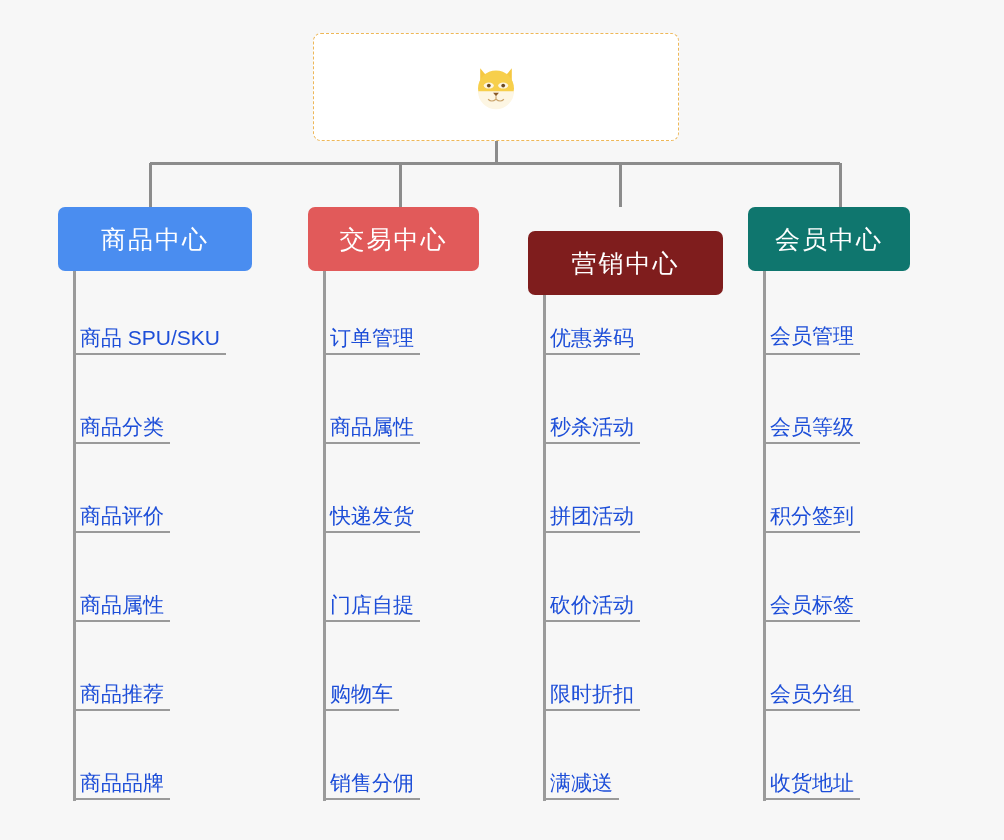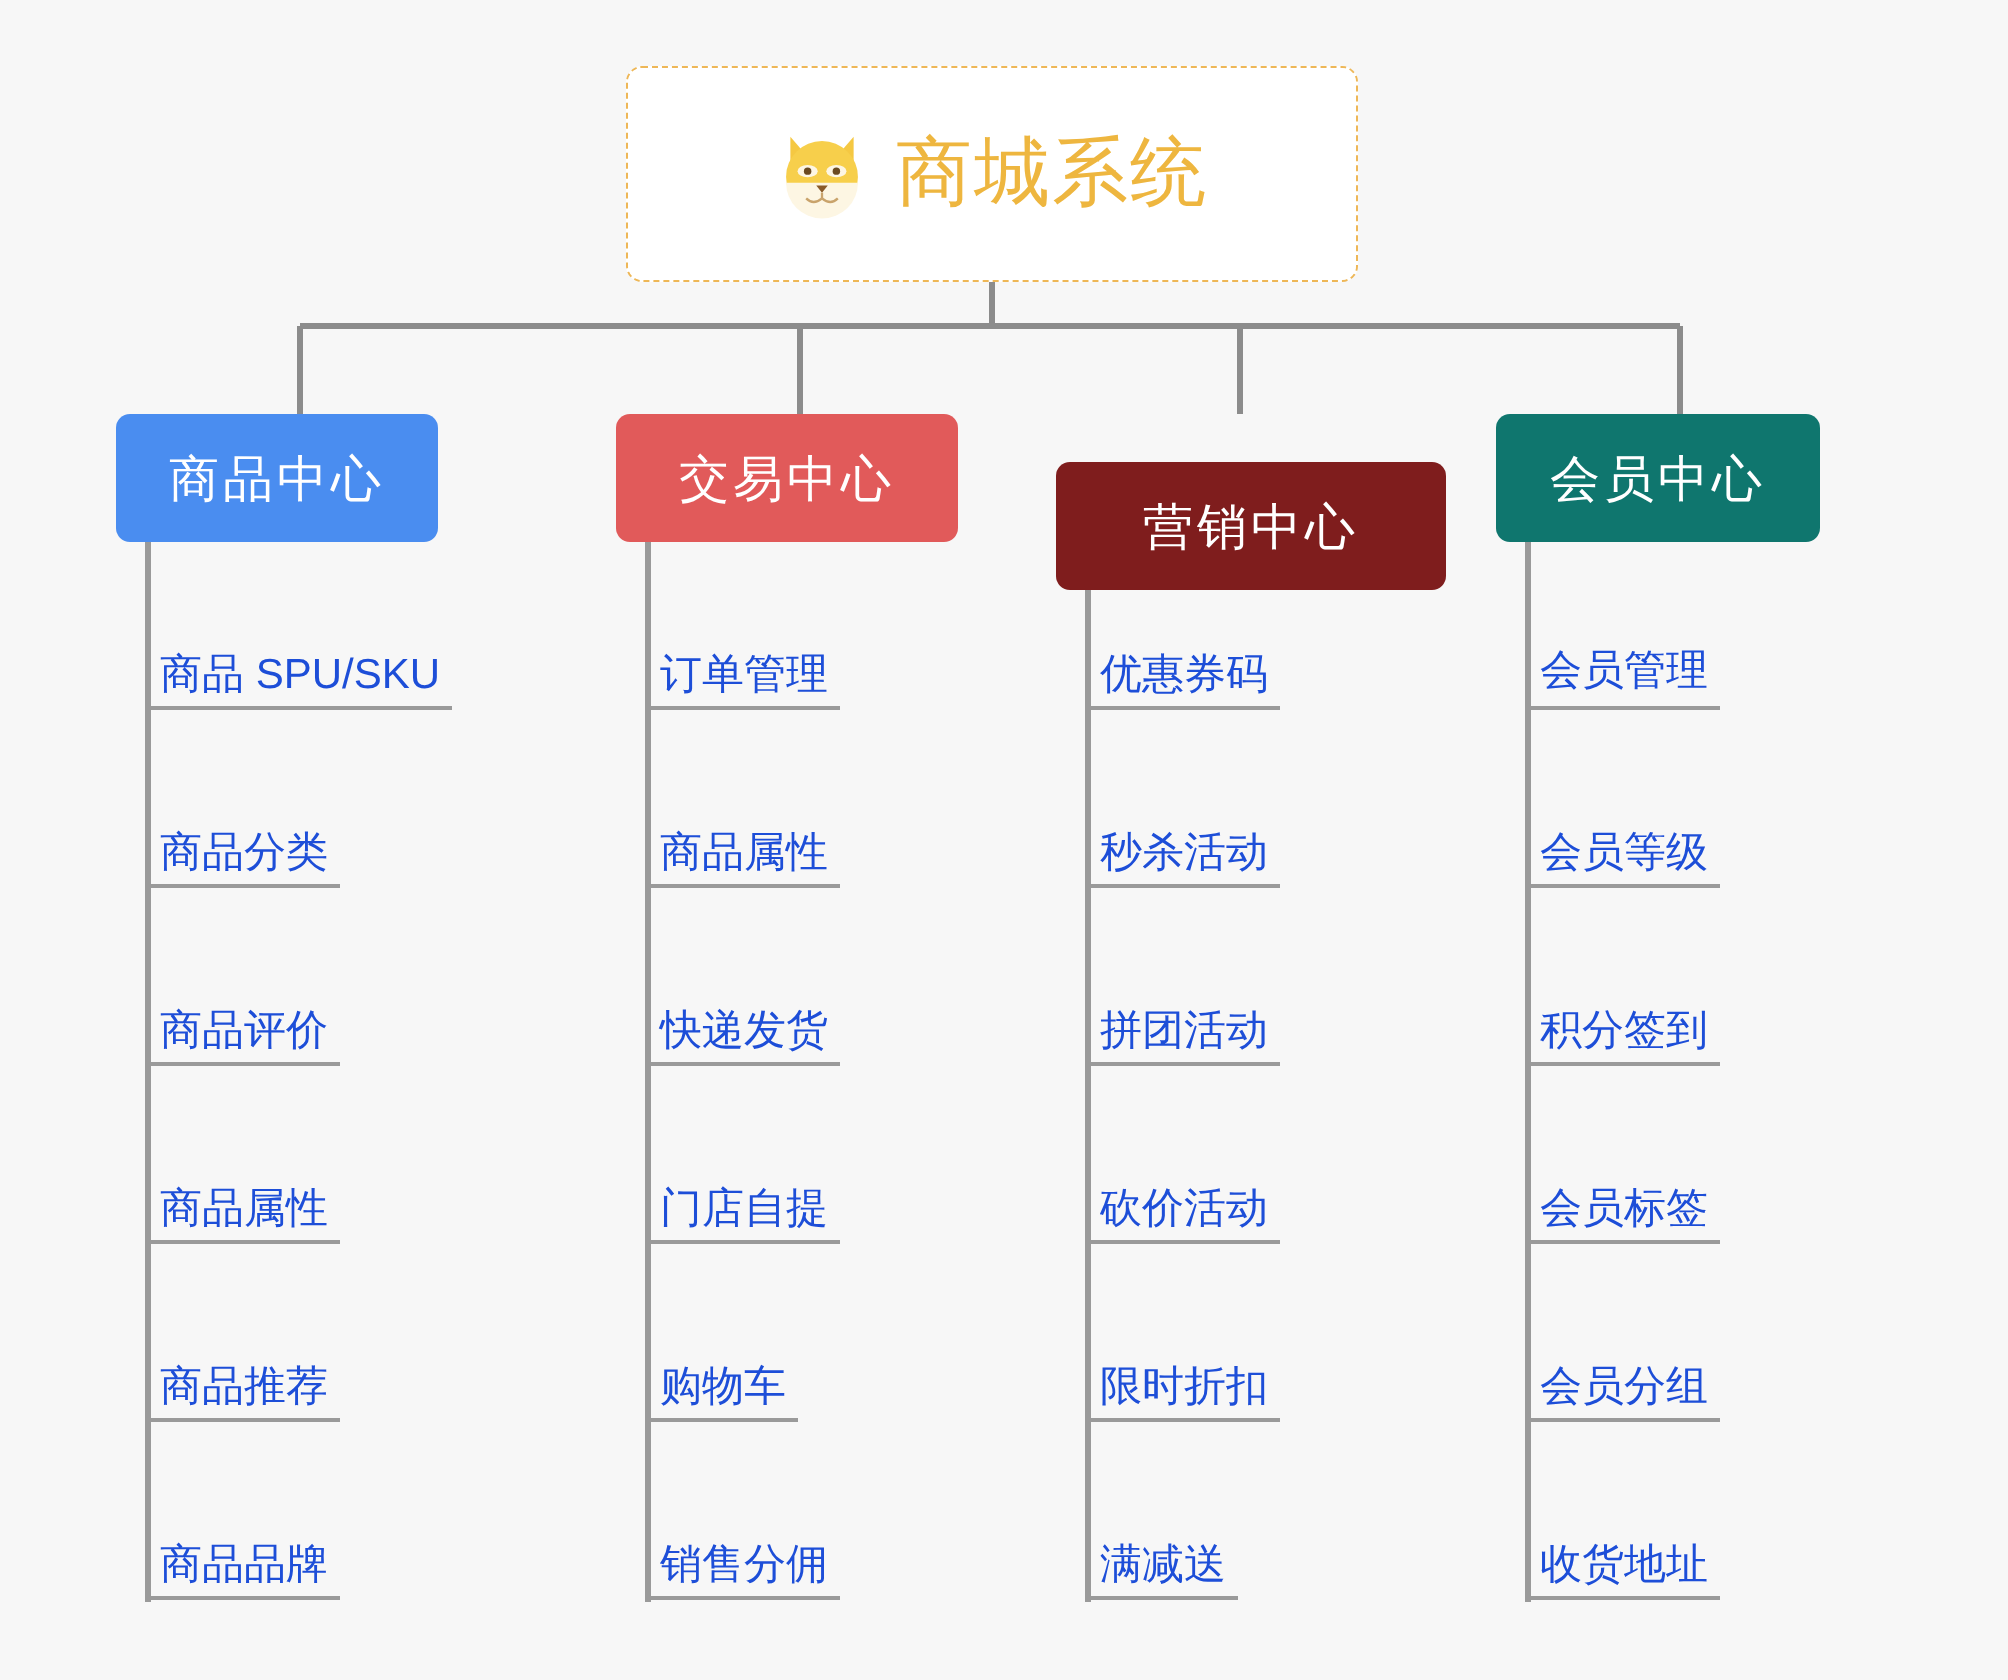--- a/index.html
+++ b/index.html
@@ -132,25 +132,24 @@
       <path d="M7 38 a25 25 0 0 0 50 0 z" fill="#fdf6e3"></path>
       <ellipse cx="22" cy="30" rx="7" ry="4.2" fill="#fdf6e3"></ellipse>
       <ellipse cx="42" cy="30" rx="7" ry="4.2" fill="#fdf6e3"></ellipse>
       <ellipse cx="22" cy="30" rx="2.6" ry="2.6" fill="#6b4a20"></ellipse>
       <ellipse cx="42" cy="30" rx="2.6" ry="2.6" fill="#6b4a20"></ellipse>
       <path d="M28 40 L36 40 L32 45 Z" fill="#8a5a28"></path>
       <path d="M32 45 L32 49" stroke="#c9a36b" stroke-width="1.6" fill="none"></path>
       <path d="M32 49 q-6 5 -11 0" stroke="#c9a36b" stroke-width="1.6" fill="none"></path>
       <path d="M32 49 q6 5 11 0" stroke="#c9a36b" stroke-width="1.6" fill="none"></path>
     </svg>
-    <span class="root-title">商城系统</span>
   </div>
 
   <div class="column" style="left:58px;width:186px;">
-    <div class="cat-box" style="width: 161px; background: rgb(74, 141, 240);">
+    <div class="cat-box" style="width: 194px; background: rgb(74, 141, 240);">
         <span class="cat-label">商品中心</span>
       </div>
   <div class="leaf" style="top: 104px;">
         <span class="leaf-label">商品 SPU/SKU</span>
       </div>
       <div class="leaf" style="top: 193px;">
         <span class="leaf-label">商品分类</span>
       </div>
       <div class="leaf" style="top: 282px; justify-content: center;">
         <span class="leaf-label">商品评价</span>

